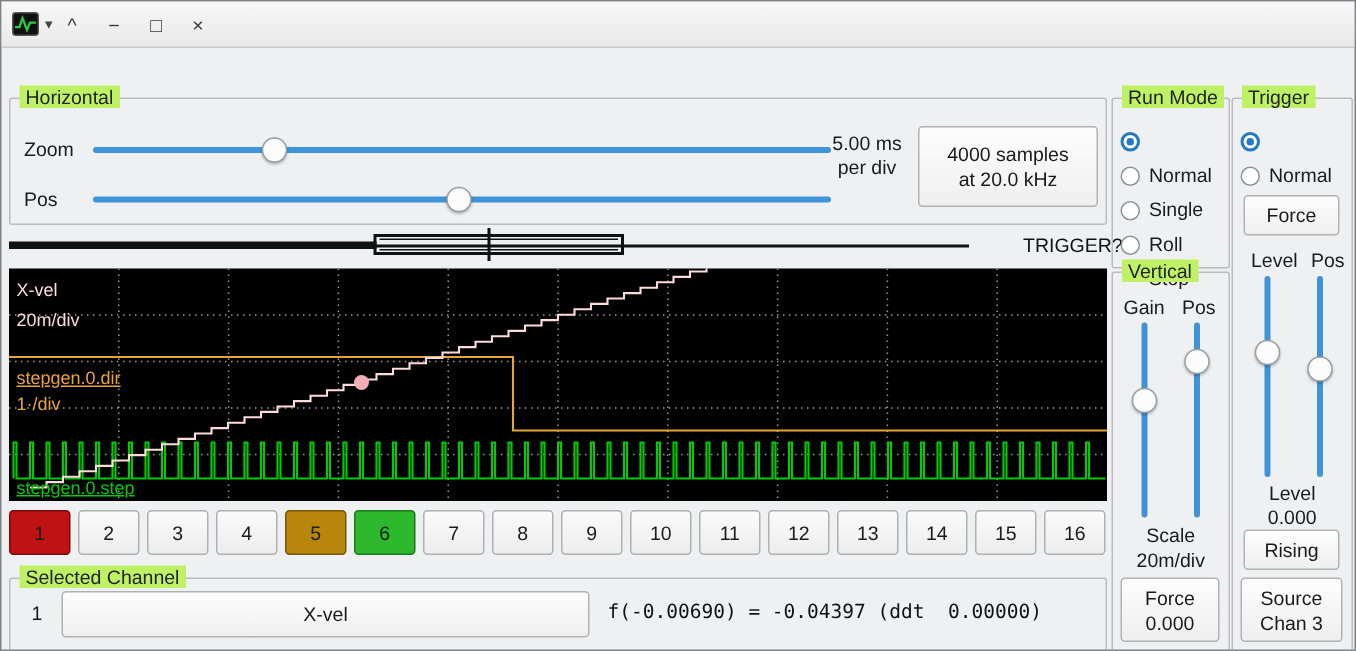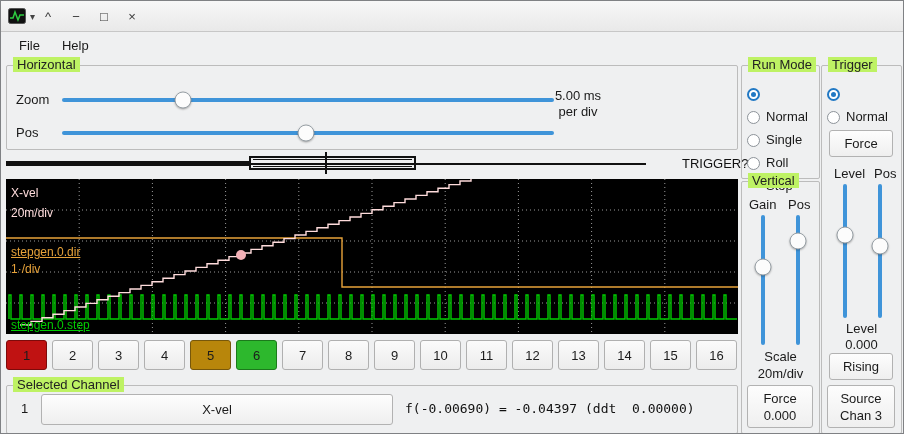--- a/index.html
+++ b/index.html
@@ -75,40 +75,40 @@
     </svg>
     <span class="menu-arrow">▾</span>
     <span class="winctl">
       <span>^</span>
       <span>−</span>
       <span>□</span>
       <span>×</span>
     </span>
   </div>
 
-  <div class="menubar">
-    <span class="menu-item">File</span>
-    <span class="menu-item">Help</span>
-  </div>
 
   <div class="frame" style="left:5px;top:64px;width:730px;height:83px;">
     <span class="frame-label">Horizontal</span>
     <span class="lbl" style="left:9px;top:26px;">Zoom</span>
     <div class="hslider" style="left:55px;top:26px;width:492px;">
       <div class="track"></div>
       <div class="handle" style="left: 24.5%;"></div>
     </div>
     <span class="lbl" style="left:9px;top:59px;">Pos</span>
     <div class="hslider" style="left:55px;top:59px;width:492px;">
       <div class="track"></div>
       <div class="handle" style="left: 49.5%;"></div>
     </div>
     <div class="small-center" style="left:540px;top:22px;width:62px;">
       <div>5.00 ms</div>
       <div>per div</div>
+    </div>
+    <div class="btn" style="left:605px;top:18px;width:120px;height:54px;">
+      <div>4000 samples</div>
+      <div>at 20.0 kHz</div>
     </div>
   </div>
 
   <div class="recbar-line" style="left:5px;top:162px;width:640px;height:2px;"></div>
   <div class="recbar-thick" style="left:5px;top:160px;width:245px;height:5px;"></div>
   <div class="recbar-box" style="left:248px;top:155px;width:167px;height:14px;">
     <div class="inner"></div>
   </div>
   <div class="recbar-tick" style="left:324px;top:151px;width:2px;height:22px;"></div>
   <span class="trigger-status" style="left:657px;top:155px;">TRIGGER?</span>

